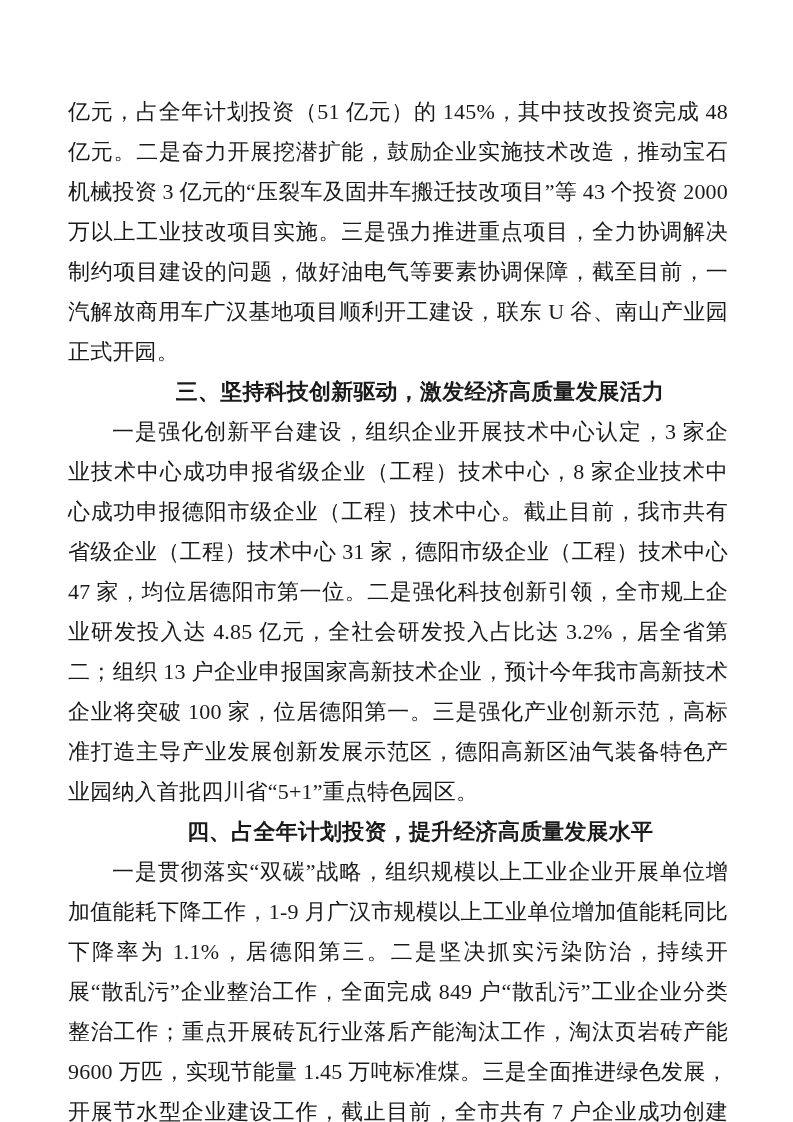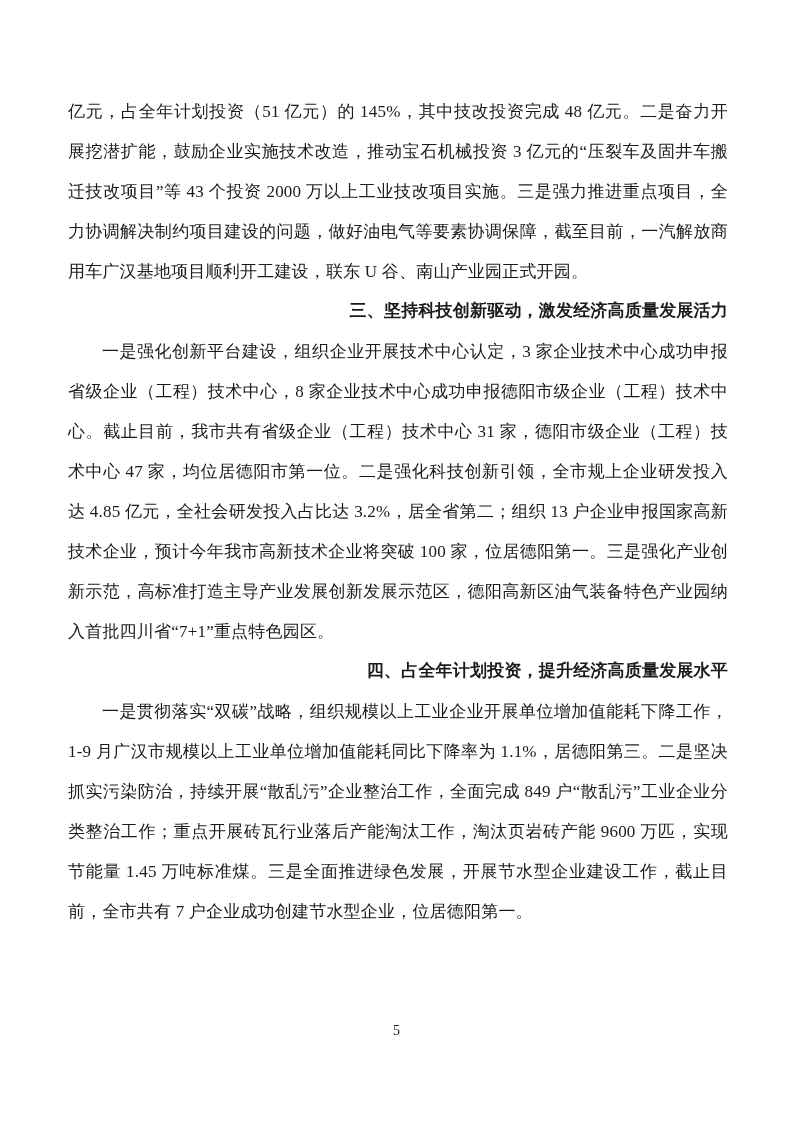--- a/index.html
+++ b/index.html
@@ -23,55 +23,55 @@
     font-family: "Liberation Serif", "DejaVu Serif", serif;
     font-size: 21px;
     line-height: 40px;
     text-align: justify;
     letter-spacing: 0.2px;
   }
   .text-block p,
   .text-block h2 {
     margin: 0;
     padding: 0;
-    font-size: 17px;
+    font-size: 22px;
     line-height: 40px;
   }
   .para {
     text-indent: 2em;
     font-weight: normal;
   }
   .para.no-indent {
     text-indent: 0;
   }
   .heading {
     text-indent: 2em;
-    font-family: Liberation Mono, monospace;
+    font-family: Liberation Sans, sans-serif;
     font-weight: bold;
-    text-align: right;
+    text-align: center;
   }
   .page-footer {
     position: absolute;
     left: 0;
     top: 1022px;
     width: 100%;
     text-align: center;
     font-family: "Liberation Serif", "DejaVu Serif", serif;
     font-size: 14px;
     line-height: 18px;
     color: #1a1a1a;
   }
 </style>
 </head>
 <body>
 
 <div class="page">
   <div class="text-block">
     <p class="para no-indent">亿元，占全年计划投资（51 亿元）的 145%，其中技改投资完成 48 亿元。二是奋力开展挖潜扩能，鼓励企业实施技术改造，推动宝石机械投资 3 亿元的“压裂车及固井车搬迁技改项目”等 43 个投资 2000 万以上工业技改项目实施。三是强力推进重点项目，全力协调解决制约项目建设的问题，做好油电气等要素协调保障，截至目前，一汽解放商用车广汉基地项目顺利开工建设，联东 U 谷、南山产业园正式开园。</p>
     <h2 class="heading">三、坚持科技创新驱动，激发经济高质量发展活力</h2>
-    <p class="para">一是强化创新平台建设，组织企业开展技术中心认定，3 家企业技术中心成功申报省级企业（工程）技术中心，8 家企业技术中心成功申报德阳市级企业（工程）技术中心。截止目前，我市共有省级企业（工程）技术中心 31 家，德阳市级企业（工程）技术中心 47 家，均位居德阳市第一位。二是强化科技创新引领，全市规上企业研发投入达 4.85 亿元，全社会研发投入占比达 3.2%，居全省第二；组织 13 户企业申报国家高新技术企业，预计今年我市高新技术企业将突破 100 家，位居德阳第一。三是强化产业创新示范，高标准打造主导产业发展创新发展示范区，德阳高新区油气装备特色产业园纳入首批四川省“7+1”重点特色园区。</p>
+    <p class="para">一是强化创新平台建设，组织企业开展技术中心认定，3 家企业技术中心成功申报省级企业（工程）技术中心，8 家企业技术中心成功申报德阳市级企业（工程）技术中心。截止目前，我市共有省级企业（工程）技术中心 31 家，德阳市级企业（工程）技术中心 47 家，均位居德阳市第一位。二是强化科技创新引领，全市规上企业研发投入达 4.85 亿元，全社会研发投入占比达 3.2%，居全省第二；组织 13 户企业申报国家高新技术企业，预计今年我市高新技术企业将突破 100 家，位居德阳第一。三是强化产业创新示范，高标准打造主导产业发展创新发展示范区，德阳高新区油气装备特色产业园纳入首批四川省“5+1”重点特色园区。</p>
     <h2 class="heading">四、占全年计划投资，提升经济高质量发展水平</h2>
     <p class="para">一是贯彻落实“双碳”战略，组织规模以上工业企业开展单位增加值能耗下降工作，1-9 月广汉市规模以上工业单位增加值能耗同比下降率为 1.1%，居德阳第三。二是坚决抓实污染防治，持续开展“散乱污”企业整治工作，全面完成 849 户“散乱污”工业企业分类整治工作；重点开展砖瓦行业落后产能淘汰工作，淘汰页岩砖产能 9600 万匹，实现节能量 1.45 万吨标准煤。三是全面推进绿色发展，开展节水型企业建设工作，截止目前，全市共有 7 户企业成功创建节水型企业，位居德阳第一。</p>
   </div>
   <div class="page-footer">
     <span>5</span>
   </div>
 </div>
 
 </body></html>

